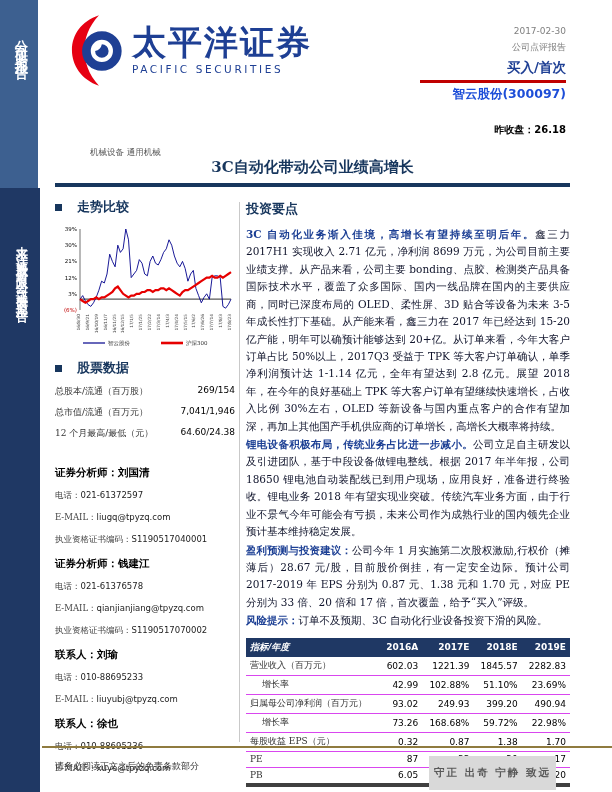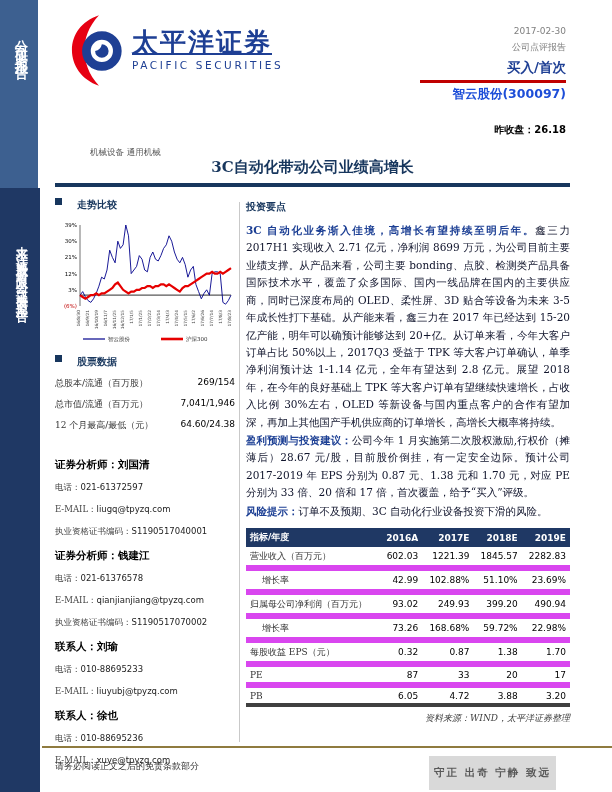--- a/index.html
+++ b/index.html
@@ -7,59 +7,59 @@
         font-family:"DejaVu Sans",sans-serif;margin:0 auto;}
   
   .sidebar-dark{position:absolute;left:0;top:188px;width:40px;height:604px;background:#1f3864;}
   .sidebar-light{position:absolute;left:0;top:0;width:38px;height:188px;background:#3d6090;}
   .v-text{writing-mode:vertical-rl;color:#fff;font-family:"DejaVu Serif",serif;font-weight:bold;}
   .sidebar-light .v-text{position:absolute;top:30px;left:12px;font-size:13px;letter-spacing:5px;}
   .sidebar-dark .v-text{position:absolute;top:48px;left:13px;font-size:12px;letter-spacing:4px;}
   
   .logo{position:absolute;left:70px;top:12px;display:flex;align-items:center;}
   .logo-txt{margin-left:6px;}
-  .logo-cn{font-size:26px;font-weight:bold;color:#1e3f94;letter-spacing:2px;line-height:1.05;text-decoration:underline;}
+  .logo-cn{font-size:34px;font-weight:bold;color:#1e3f94;letter-spacing:2px;line-height:1.05;}
   .logo-en{font-size:10.5px;color:#1e3f94;letter-spacing:2.6px;margin-top:2px;}
   .hdr-right{position:absolute;right:46px;top:26px;text-align:right;}
   .hdr-date,.hdr-type{font-size:9px;color:#7f7f7f;margin-bottom:5px;}
   .hdr-rating{font-size:13.5px;color:#1e3f94;font-family:"DejaVu Serif",serif;font-weight:bold;margin-top:4px;}
   .hdr-redline{width:146px;height:3px;background:#c00000;margin:3px 0 3px auto;}
   .hdr-stock{font-size:12.5px;font-weight:bold;color:#1d4ed8;}
   .hdr-close{font-size:10px;font-weight:bold;color:#000;margin-top:20px;}
   .industry{position:absolute;left:57px;top:147px;font-size:8.5px;color:#595959;margin-left:33px;}
   .title{position:absolute;left:55px;width:515px;top:158px;text-align:center;
          font-family:"DejaVu Serif",serif;font-weight:bold;font-size:15px;color:#17365d;}
   .title-rule{position:absolute;left:55px;top:183px;width:515px;height:4px;background:#17365d;}
   
   .col-left{position:absolute;left:55px;top:198px;width:180px;}
   .col-div{position:absolute;left:239px;top:202px;width:1px;height:540px;background:#c9c9c9;}
   .col-right{position:absolute;left:246px;top:198px;width:324px;}
-  .sec-h{display:flex;align-items:flex-start;font-family:"DejaVu Serif",serif;font-weight:bold;
-         font-size:10px;color:#17365d;}
+  .sec-h{display:flex;align-items:center;font-family:"DejaVu Serif",serif;font-weight:bold;
+         font-size:13px;color:#17365d;}
   .sec-h .sq{width:7px;height:7px;background:#17365d;margin-right:15px;flex:none;}
   .chart-wrap{margin:8px 0 6px 0;}
   .sd-rows{margin-top:6px;}
   .sd-row{display:flex;justify-content:space-between;font-size:9px;margin:8px 0;}
   .sd-row .lbl{font-family:"DejaVu Serif",serif;color:#333;}
   .sd-row .val{color:#000;}
   .contacts{margin-top:26px;}
   .c-head{font-family:"DejaVu Serif",serif;font-weight:bold;font-size:10.5px;color:#000;margin:11px 0 2px;}
   .c-row{font-size:8.5px;color:#222;margin:10px 0;}
   .c-row .lbl{font-family:"DejaVu Serif",serif;color:#444;}
   
-  .inv-title{font-family:"DejaVu Serif",serif;font-weight:bold;font-size:10px;color:#17365d;margin:2px 0 8px;}
+  .inv-title{font-family:"DejaVu Serif",serif;font-weight:bold;font-size:13px;color:#17365d;margin:2px 0 8px;}
   .col-right p{font-family:"DejaVu Serif",serif;font-size:10.5px;line-height:1.66;color:#10142c;
                text-align:justify;margin:0 0 1px 0;}
   .col-right p .lead{font-weight:bold;color:#1c3f94;}
   
   table{width:100%;border-collapse:collapse;margin-top:8px;font-size:9px;}
   thead th{background:#1f3864;color:#fff;padding:3px 4px;font-weight:bold;}
-  thead th:first-child{text-align:left;font-family:"DejaVu Serif",serif;}
+  thead th:first-child{text-align:left;font-family:"DejaVu Serif",serif;font-style:italic;}
   thead th+th{text-align:right;}
-  td{padding:2.5px 4px;border-bottom:6px solid #d946ef;}
+  td{padding:2.5px 4px;border-bottom:1px solid #d946ef;}
   td.lbl{font-family:"DejaVu Serif",serif;color:#333;}
   td.lbl.ind{padding-left:16px;}
   td.num{text-align:right;color:#000;}
   tr:last-child td{border-bottom:4px solid #404040;}
   .src{font-family:"DejaVu Serif",serif;font-style:italic;font-size:9px;color:#404040;
        text-align:right;margin-top:5px;}
   
   .f-line{position:absolute;left:42px;top:746px;width:570px;height:2px;background:#8f7b3f;}
   .f-left{position:absolute;left:55px;top:760px;font-family:"DejaVu Serif",serif;font-size:9px;color:#333;}
   .f-motto{position:absolute;right:56px;top:756px;background:#d9d9d9;color:#595959;
@@ -178,20 +178,21 @@
         <div class="c-row"><span class="lbl">E-MAIL：</span><span class="val">xuye@tpyzq.com</span></div>
       </div>
   </div>
 
   <div class="col-div"></div>
 
   <div class="col-right">
     <div class="inv-title">投资要点</div>
     <div id="paras">
         <p><span class="lead">3C 自动化业务渐入佳境，高增长有望持续至明后年。</span>鑫三力 2017H1 实现收入 2.71 亿元，净利润 8699 万元，为公司目前主要业绩支撑。从产品来看，公司主要 bonding、点胶、检测类产品具备国际技术水平，覆盖了众多国际、国内一线品牌在国内的主要供应商，同时已深度布局的 OLED、柔性屏、3D 贴合等设备为未来 3-5 年成长性打下基础。从产能来看，鑫三力在 2017 年已经达到 15-20 亿产能，明年可以确预计能够达到 20+亿。从订单来看，今年大客户订单占比 50%以上，2017Q3 受益于 TPK 等大客户订单确认，单季净利润预计达 1-1.14 亿元，全年有望达到 2.8 亿元。展望 2018 年，在今年的良好基础上 TPK 等大客户订单有望继续快速增长，占收入比例 30%左右，OLED 等新设备与国内重点客户的合作有望加深，再加上其他国产手机供应商的订单增长，高增长大概率将持续。</p>
+        <p><span class="lead">锂电设备积极布局，传统业务占比进一步减小。</span>公司立足自主研发以及引进团队，基于中段设备做锂电整线。根据 2017 年半年报，公司 18650 锂电池自动装配线已到用户现场，应用良好，准备进行终验收。锂电业务 2018 年有望实现业突破。传统汽车业务方面，由于行业不景气今年可能会有亏损，未来公司作为成熟行业的国内领先企业预计基本维持稳定发展。</p>
         <p><span class="lead">盈利预测与投资建议：</span>公司今年 1 月实施第二次股权激励,行权价（摊薄后）28.67 元/股，目前股价倒挂，有一定安全边际。预计公司 2017-2019 年 EPS 分别为 0.87 元、1.38 元和 1.70 元，对应 PE 分别为 33 倍、20 倍和 17 倍，首次覆盖，给予“买入”评级。</p>
         <p><span class="lead">风险提示：</span>订单不及预期、3C 自动化行业设备投资下滑的风险。</p>
       </div>
     <table>
       <thead>
           <tr id="t-head">
             <th>指标/年度</th>
             <th>2016A</th>
             <th>2017E</th>
             <th>2018E</th>

